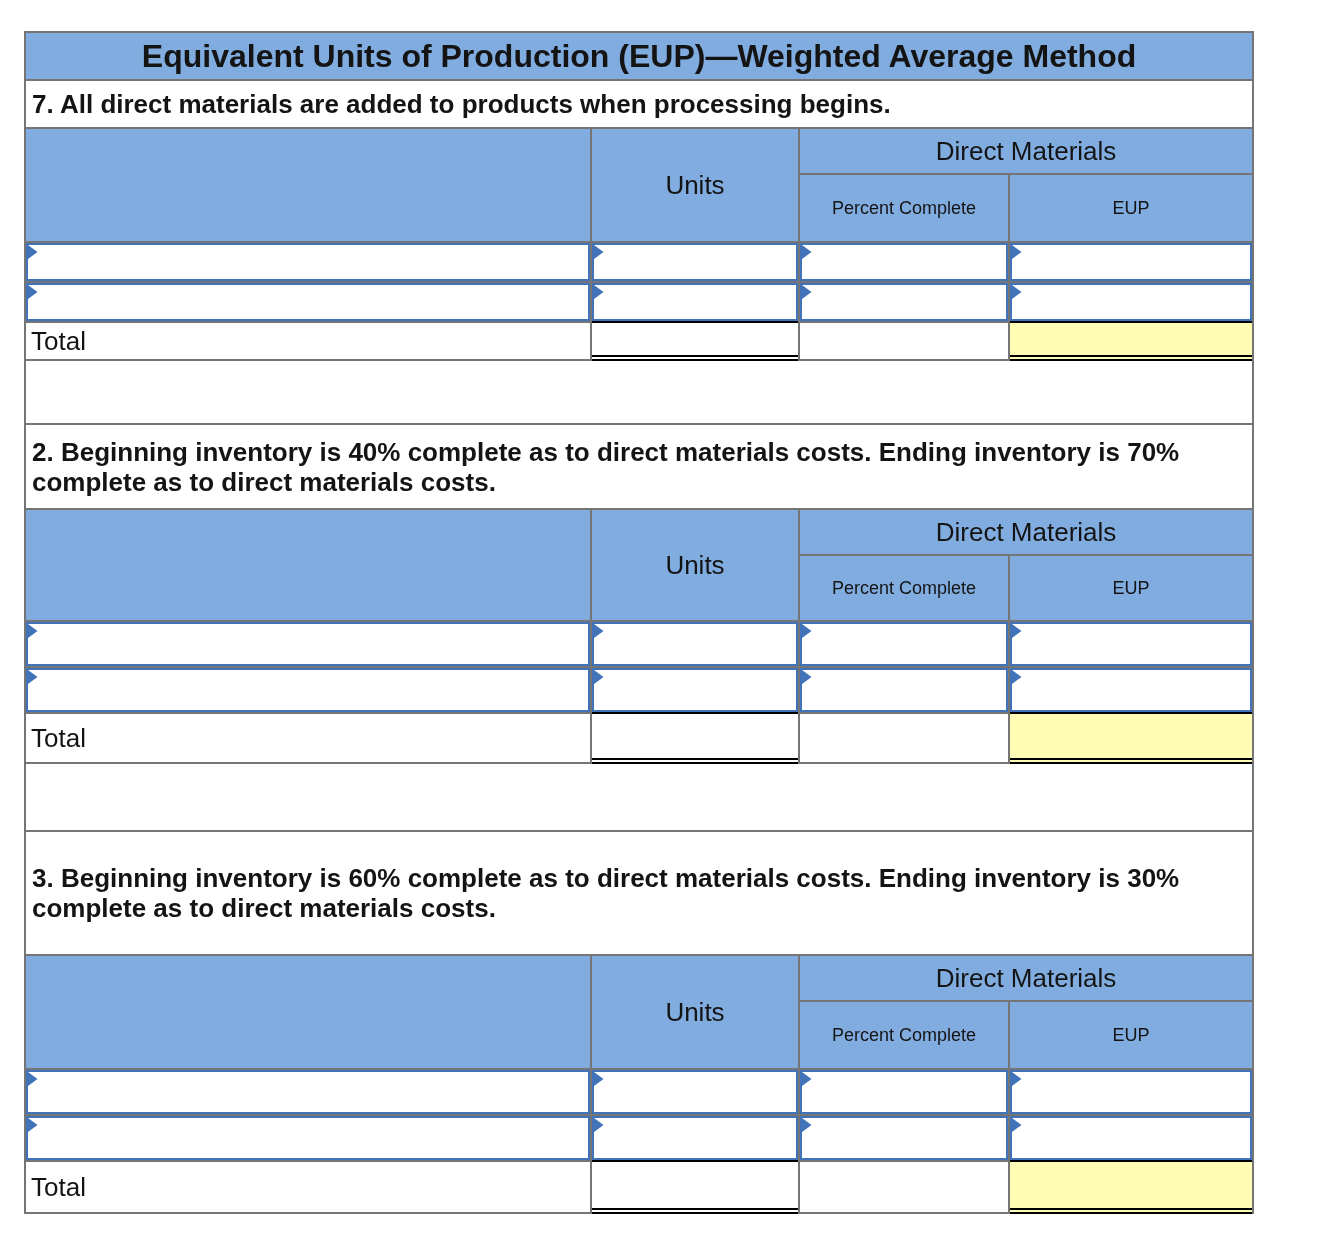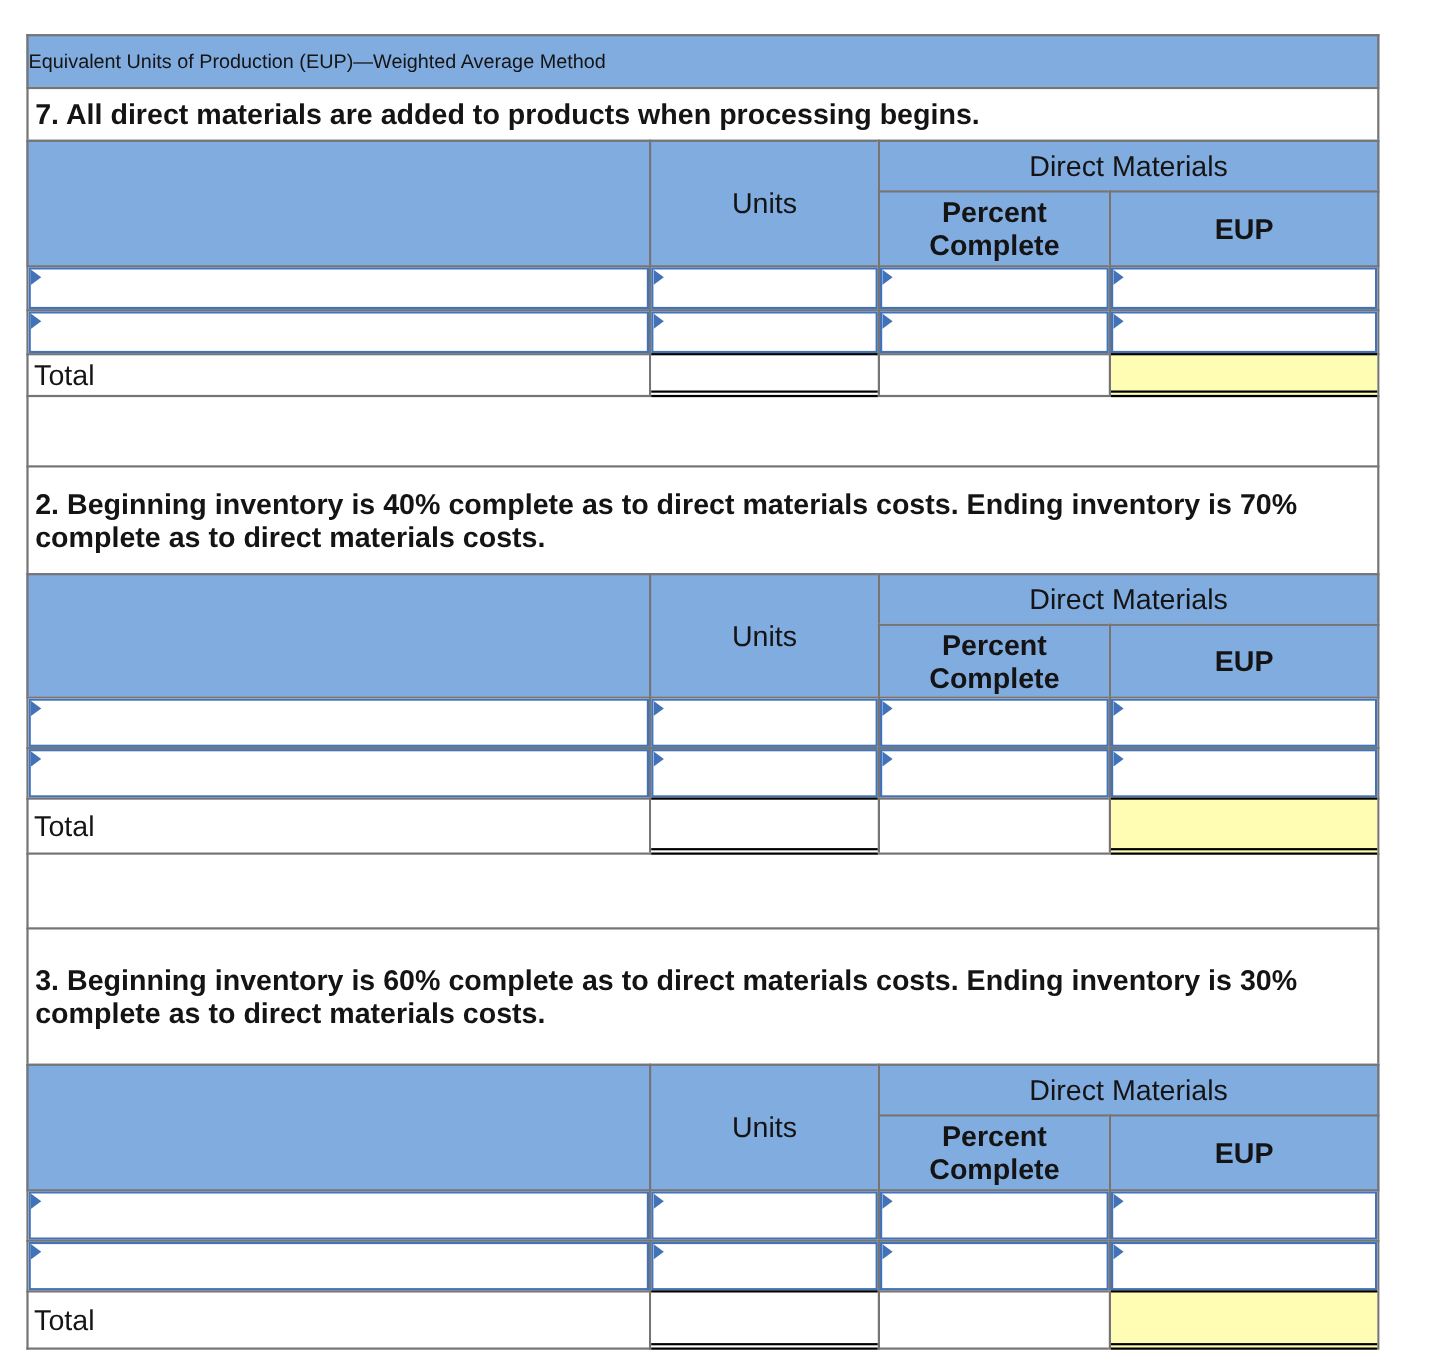--- a/index.html
+++ b/index.html
@@ -14,24 +14,24 @@
   table.ws tr td:last-child{border-right:2px solid #757575;}
   table.ws tr:last-child td{border-bottom:2px solid #757575;}
 
   .c1{width:566px;}
   .c2{width:208px;}
   .c3{width:210px;}
   .c4{width:246px;}
 
   .hdrblue{background:#81ACE0;}
 
-  table.ws tr.title-row td{font-weight:normal;font-size:18px;line-height:30px;}
+  table.ws tr.title-row td{text-align:center;font-weight:bold;font-size:32px;line-height:30px;}
   table.ws tr.prompt-row td{font-weight:bold;font-size:26px;line-height:30px;padding:0 6px;}
   table.ws tr.grp-row td{text-align:center;font-weight:normal;font-size:26px;line-height:30px;}
-  table.ws tr.sub-row td{text-align:center;font-weight:bold;font-size:26px;line-height:30px;}
+  table.ws tr.sub-row td{text-align:center;font-weight:normal;font-size:18px;line-height:30px;}
   table.ws tr.total-row td.lbl{font-size:26px;line-height:30px;padding-left:5px;margin-top:22px;}
 
   
   table.ws tr.inp-row td{position:relative;}
   .ibox{position:absolute;left:0;top:0;right:0;bottom:0;box-sizing:border-box;
         border:2px solid #4272B8;background:#fff;}
   .ibox .tri{position:absolute;left:0;top:0;width:10px;height:14px;overflow:hidden;}
   .ibox .tri svg{display:block;}
 
   
@@ -149,21 +149,21 @@
             <div class="tbox"></div>
           </td>
         <td></td>
         <td>
             <div class="tbox yellow"></div>
           </td>
       </tr>
       <tr class="spacer-row" style="height:64px">
         <td colspan="4"></td>
       </tr>
-      <tr class="prompt-row two" style="height:98px">
+      <tr class="prompt-row two" style="height:85px">
         <td colspan="4">2. Beginning inventory is 40% complete as to direct materials costs. Ending inventory is 70% complete as to direct materials costs.</td>
       </tr>
       <tr class="grp-row" style="height:46px">
         <td class="hdrblue" rowspan="2"></td>
         <td class="hdrblue" rowspan="2">Units</td>
         <td class="hdrblue" colspan="2">Direct Materials</td>
       </tr>
       <tr class="sub-row" style="height:66px">
         <td class="hdrblue">Percent Complete</td>
         <td class="hdrblue">EUP</td>

